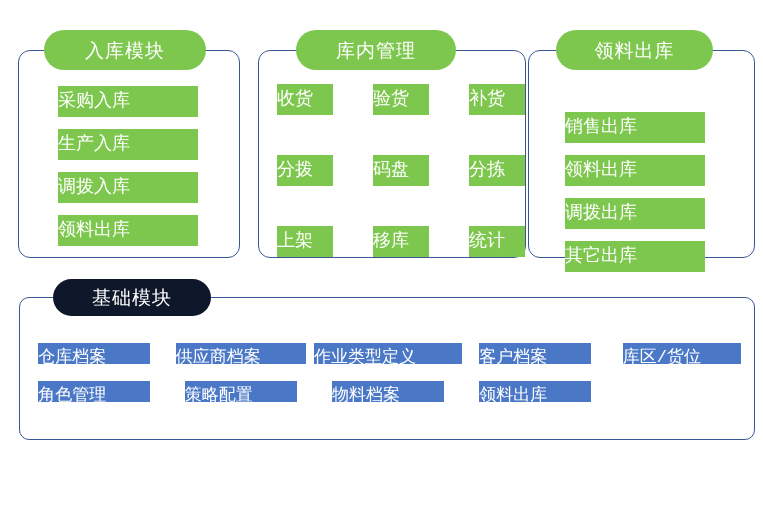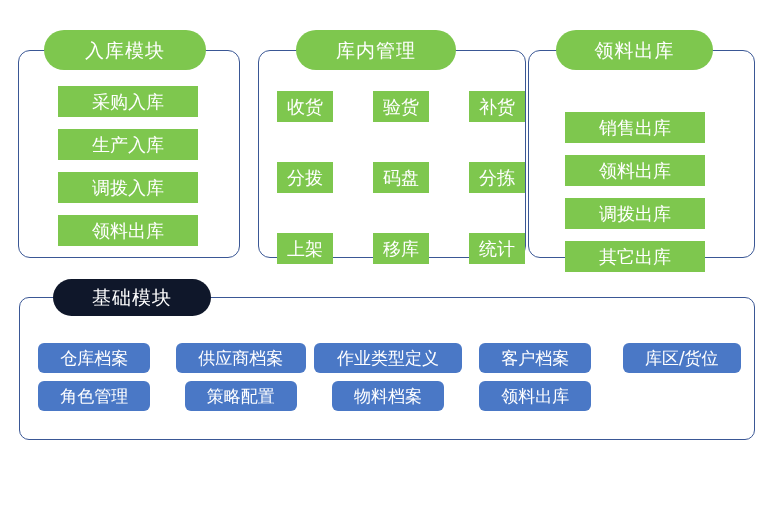--- a/index.html
+++ b/index.html
@@ -48,64 +48,64 @@
   .c3 .pill { left: 27px; width: 157px; }
   .c4 .pill { left: 33px; width: 158px; height: 37px; line-height: 37px; border-radius: 19px; top: -19px; }
 
   
   .node {
     background: #7ec74e;
     color: #ffffff;
     font-size: 18px;
     height: 31px;
     line-height: 31px;
-    text-align: center;
     white-space: nowrap;
     box-sizing: border-box;
+    font-family: Liberation Mono, monospace;
   }
   .node.blue { background: #4a78c6; }
 
   
   .vlist {
     position: absolute;
     top: 35px;
     display: flex;
     flex-direction: column;
     gap: 12px;
   }
   .c1 .vlist { left: 39px; }
   .c3 .vlist { left: 36px; margin-top: 26px; }
   .vlist .node { width: 140px; }
 
   
   .grid3 {
     position: absolute;
     left: 18px;
-    top: 40px;
+    top: 33px;
     display: grid;
     grid-template-columns: repeat(3, 56px);
     grid-auto-rows: 31px;
     column-gap: 17px;
     row-gap: 12px;
     gap: 40px;
   }
 
   
   .grid5 {
     position: absolute;
     left: 1px;
     top: 45px;
     width: 734px;
     display: grid;
     grid-template-columns: repeat(5, 1fr);
     grid-auto-rows: 30px;
     row-gap: 8px;
     justify-items: center;
   }
-  .grid5 .node { height: 30px; line-height: 30px; font-size: 17px; width: 112px; border-radius: 6px; }
+  .grid5 .node { height: 21px; line-height: 30px; font-size: 17px; width: 112px; }
   .grid5 .node.w5 { width: 130px; }
   .grid5 .node.w6 { width: 148px; }
   .grid5 .node.wslash { width: 118px; }
 </style>
 </head>
 <body>
 
 <div class="canvas">
 
   <div class="module c1">

